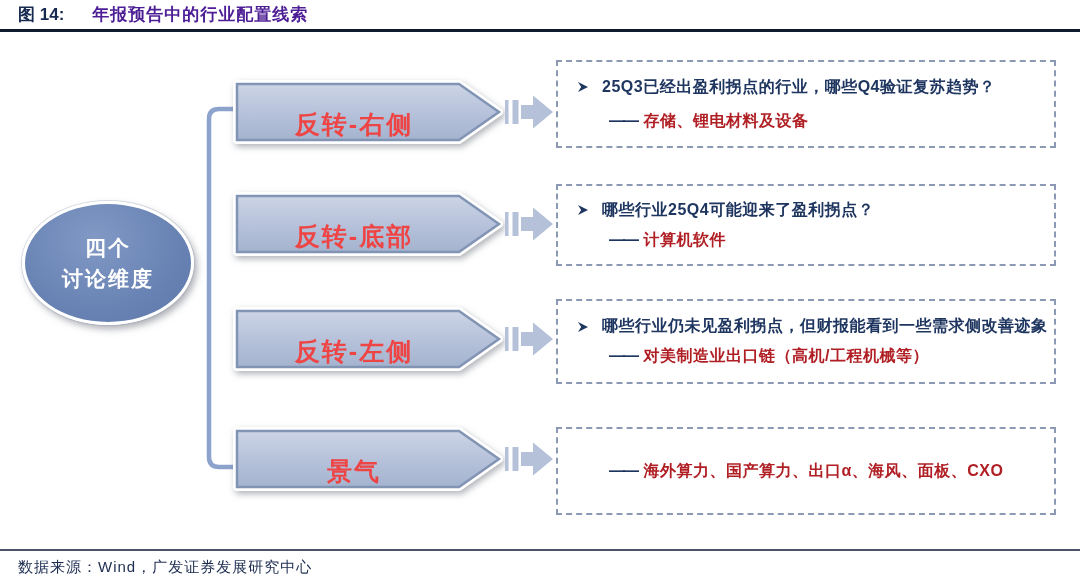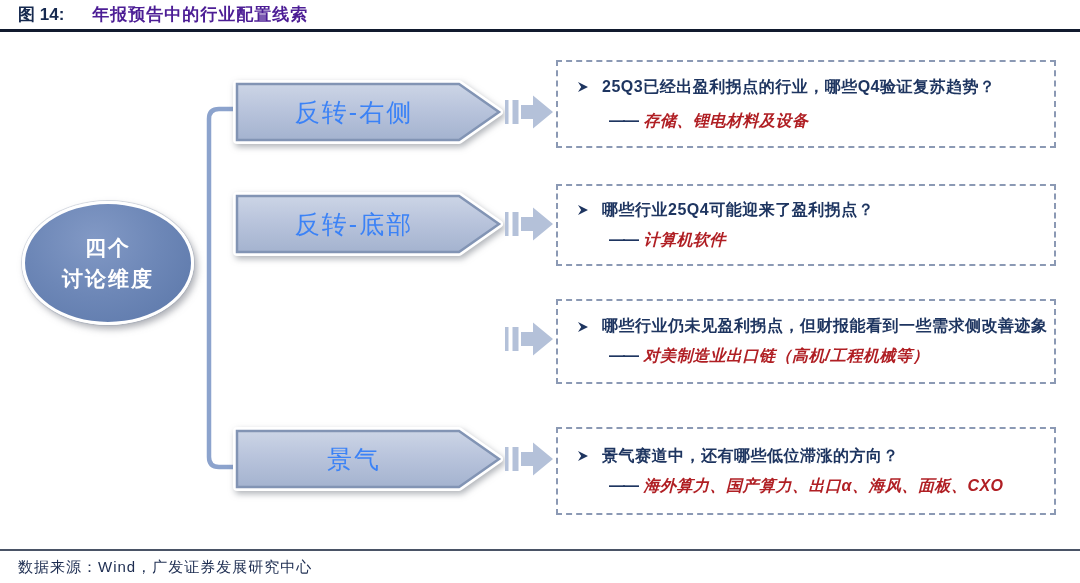--- a/index.html
+++ b/index.html
@@ -25,38 +25,38 @@
     display:flex;flex-direction:column;align-items:center;justify-content:center;
     color:#ffffff;font-weight:bold;font-size:21px;line-height:1.5;letter-spacing:2px;
     text-align:left;
   }
   
   .bracket{position:absolute;left:204px;top:103px;}
   
   .shape-row{position:absolute;left:233px;width:270px;height:64px;}
   .shape-row svg{position:absolute;left:0;top:0;filter:drop-shadow(2px 3px 3px rgba(100,105,115,.5));}
   .shape-label{
-    position:absolute;left:0;top:0;width:242px;height:64px;
+    position:absolute;left:0;top:12px;width:242px;height:64px;
     display:flex;align-items:center;justify-content:center;
-    font-size:25px;font-weight:normal;color:#3b82f6;letter-spacing:2px;
+    font-size:25px;font-weight:bold;color:#ef4444;letter-spacing:2px;
   }
   .conn-arrow{position:absolute;left:505px;}
   
   .info-box{
     position:absolute;left:556px;width:500px;box-sizing:border-box;
     border:2px dashed #8b99b4;background:#ffffff;
     display:flex;flex-direction:column;justify-content:center;
     padding:6px 6px 6px 18px;gap:9px;
   }
   .q-line{display:flex;align-items:center;white-space:nowrap;}
   .q-line .bullet{flex:0 0 auto;margin-right:12px;display:inline-flex;}
   .q-text{font-size:16px;font-weight:bold;color:#1e3560;letter-spacing:.5px;}
   .a-line{margin-left:33px;font-size:16px;font-weight:bold;white-space:nowrap;}
   .a-dash{color:#1e3560;letter-spacing:-2px;margin-right:2px;}
-  .a-text{color:#b01f24;letter-spacing:.5px;font-style:italic;}
+  .a-text{color:#b01f24;letter-spacing:.5px;}
   
   #row0{top:80px;}  #row1{top:192px;} #row2{top:307px;} #row3{top:427px;}
   #arr0{top:92px;}  #arr1{top:204px;} #arr2{top:319px;} #arr3{top:439px;}
   #box0{top:60px;height:88px;gap:13px;} #box1{top:184px;height:82px;}
   #box2{top:299px;height:85px;} #box3{top:427px;height:88px;}
   
   .fig-footer{
     position:absolute;left:0;right:0;top:549px;height:34px;
     border-top:2px solid #4a5366;
     padding:7px 0 0 18px;box-sizing:border-box;
@@ -139,20 +139,27 @@
           </svg>
       </span>
       <span class="q-text">哪些行业25Q4可能迎来了盈利拐点？</span>
     </div>
     <div class="a-line">
       <span class="a-dash">——</span>
       <span class="a-text">计算机软件</span>
     </div>
   </div>
 
+  <div class="shape-row" id="row2">
+    <svg width="270" height="64" viewBox="0 0 270 64">
+      <polygon points="4,4 226,4 266,32 226,60 4,60" fill="none" stroke="#ffffff" stroke-width="8" stroke-linejoin="round"></polygon>
+      <polygon points="4,4 226,4 266,32 226,60 4,60" fill="url(#pentGrad)" stroke="#8294b4" stroke-width="2.5"></polygon>
+    </svg>
+    <div class="shape-label">反转-左侧</div>
+  </div>
   <svg class="conn-arrow" id="arr2" width="49" height="40" viewBox="0 0 49 40">
     <rect x="0" y="8" width="3.5" height="24" fill="#b4c1d9"></rect>
       <rect x="7.5" y="8" width="6" height="24" fill="#b4c1d9"></rect>
     <path d="M16 13 H28 V3.5 L48 20 L28 36.5 V27 H16 Z" fill="#b4c1d9"></path>
   </svg>
   <div class="info-box" id="box2">
     <div class="q-line">
       <span class="bullet">
         <svg width="14" height="14" viewBox="0 0 14 14">
             <path d="M2 2 L12 7 L2 12 L5.2 7 Z" fill="#1e3560"></path>
@@ -172,28 +179,20 @@
       <polygon points="4,4 226,4 266,32 226,60 4,60" fill="url(#pentGrad)" stroke="#8294b4" stroke-width="2.5"></polygon>
     </svg>
     <div class="shape-label">景气</div>
   </div>
   <svg class="conn-arrow" id="arr3" width="49" height="40" viewBox="0 0 49 40">
     <rect x="0" y="8" width="3.5" height="24" fill="#b4c1d9"></rect>
       <rect x="7.5" y="8" width="6" height="24" fill="#b4c1d9"></rect>
     <path d="M16 13 H28 V3.5 L48 20 L28 36.5 V27 H16 Z" fill="#b4c1d9"></path>
   </svg>
   <div class="info-box" id="box3">
-    <div class="q-line">
-      <span class="bullet">
-        <svg width="14" height="14" viewBox="0 0 14 14">
-            <path d="M2 2 L12 7 L2 12 L5.2 7 Z" fill="#1e3560"></path>
-          </svg>
-      </span>
-      <span class="q-text">景气赛道中，还有哪些低位滞涨的方向？</span>
-    </div>
     <div class="a-line">
       <span class="a-dash">——</span>
       <span class="a-text">海外算力、国产算力、出口α、海风、面板、CXO</span>
     </div>
   </div>
 
   <div class="fig-footer">
     <span>数据来源：Wind，广发证券发展研究中心</span>
   </div>
 

